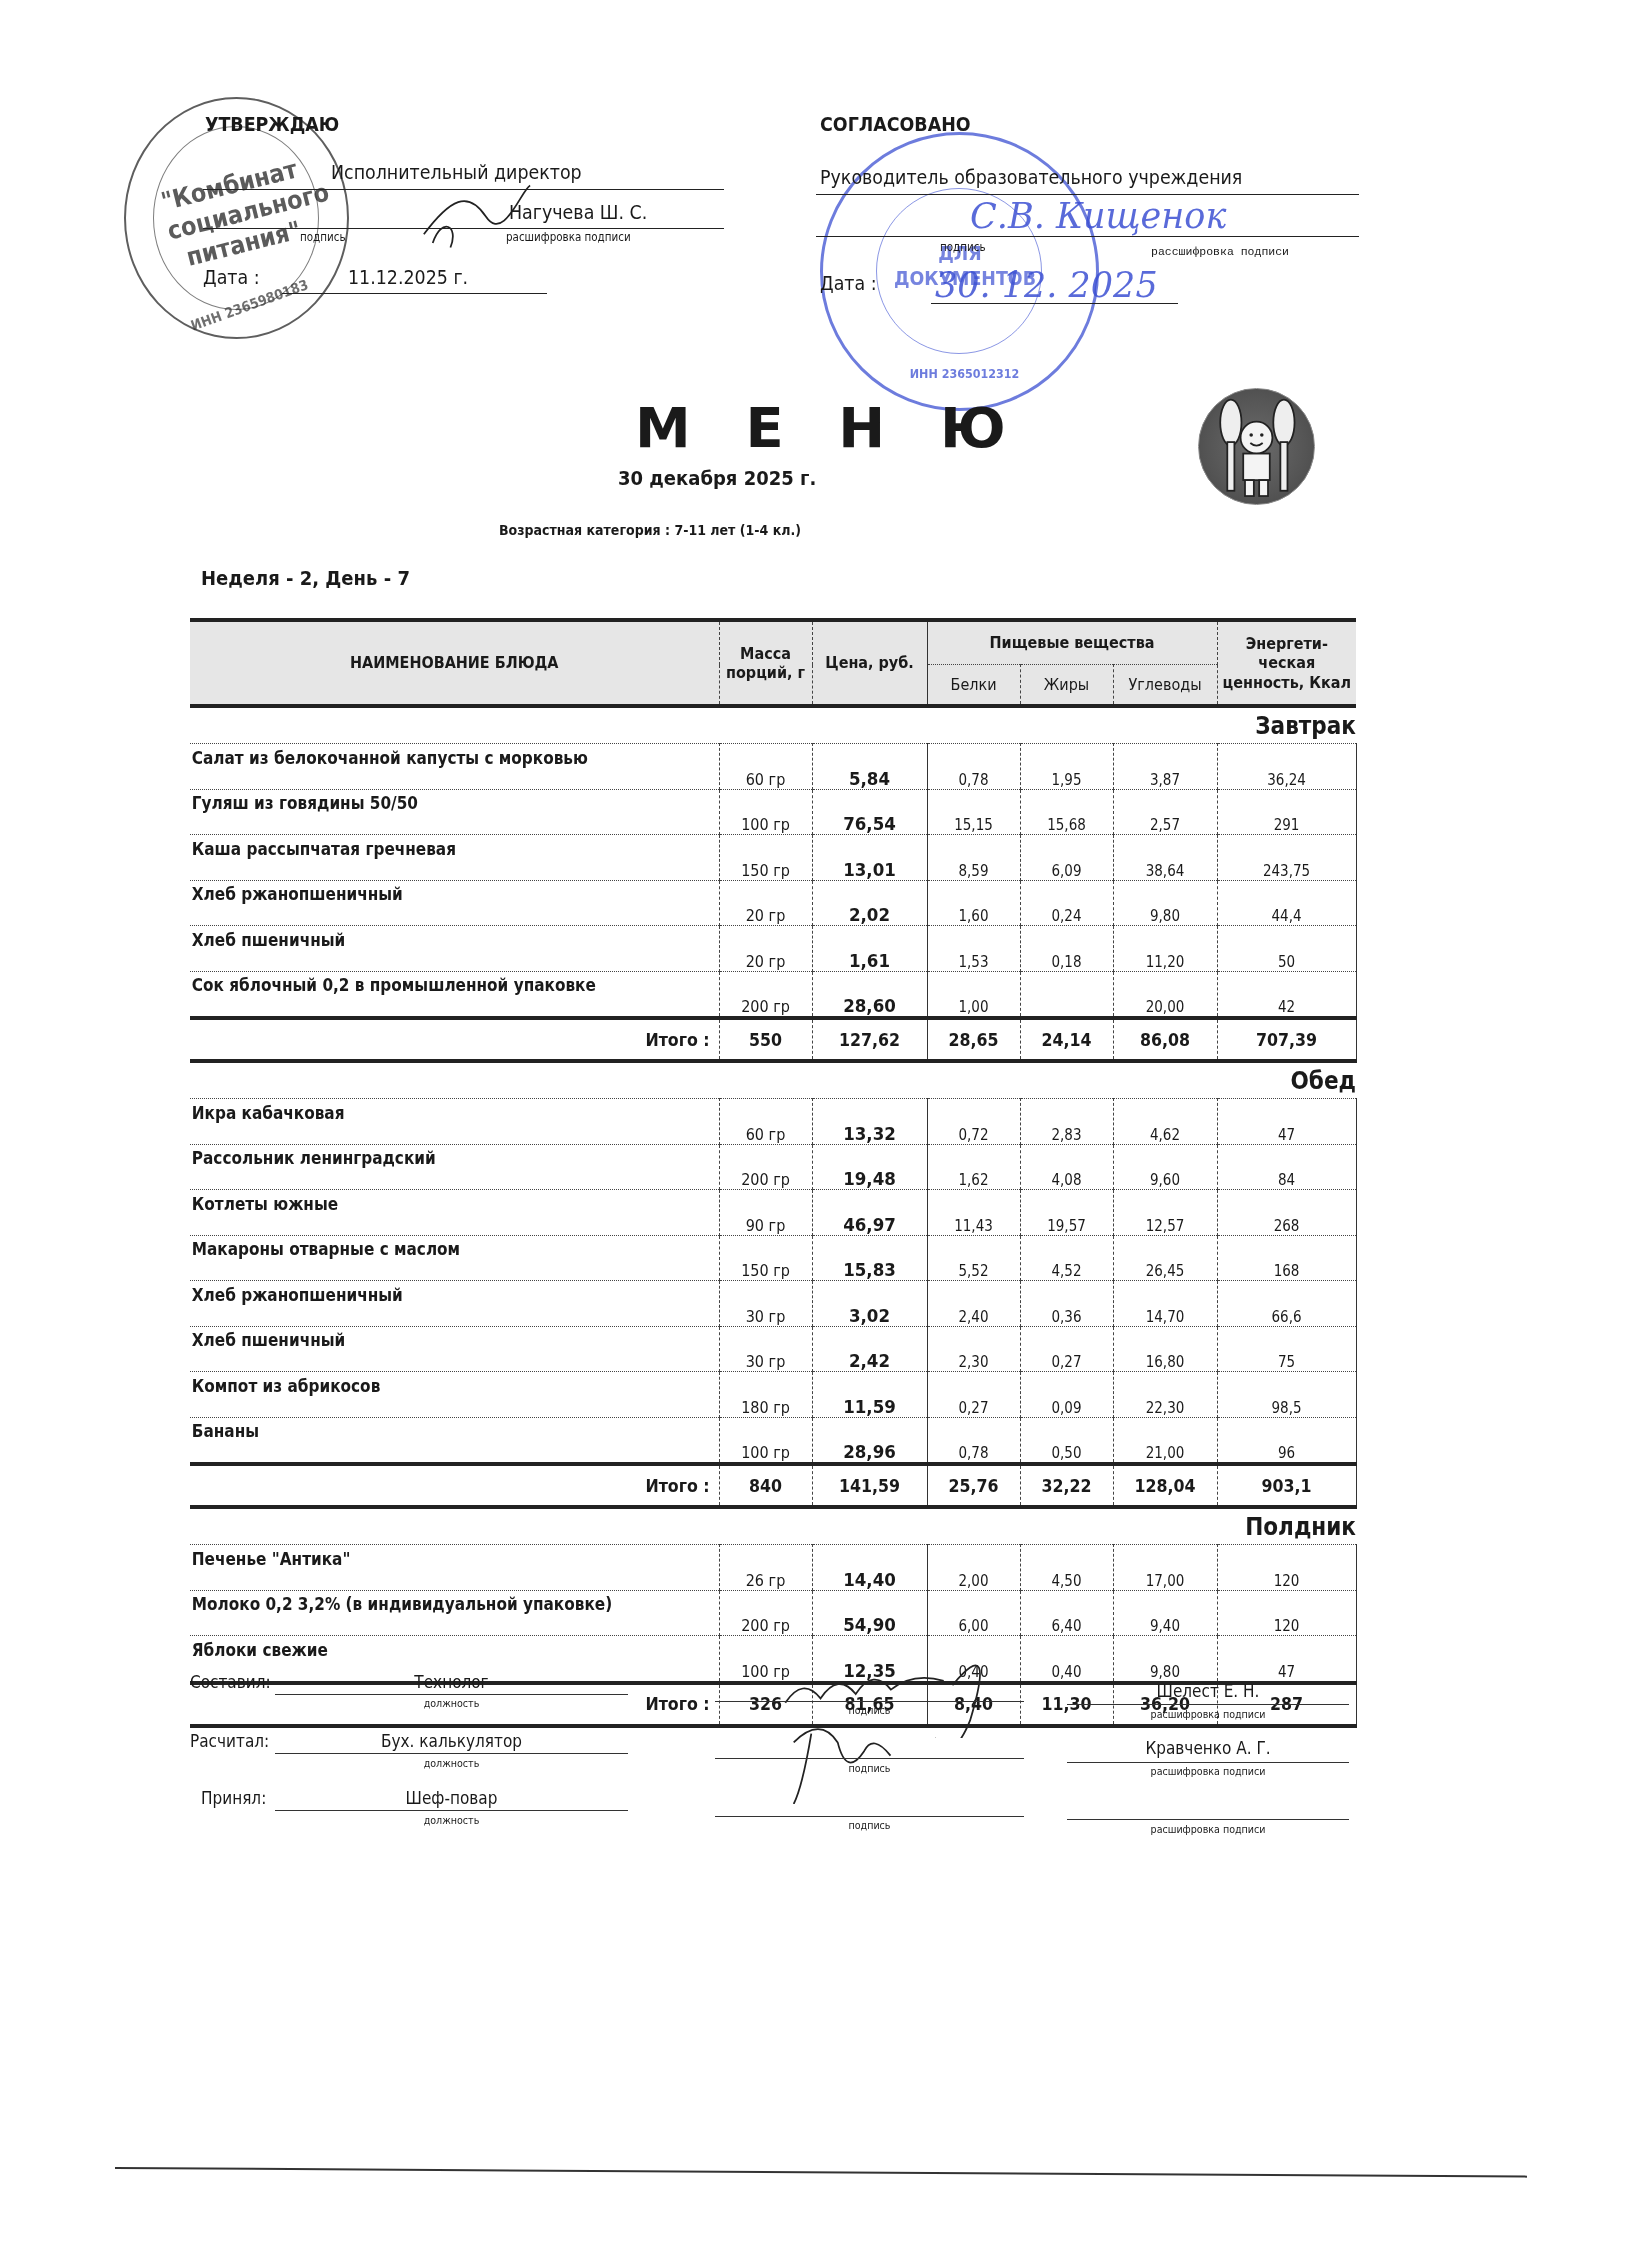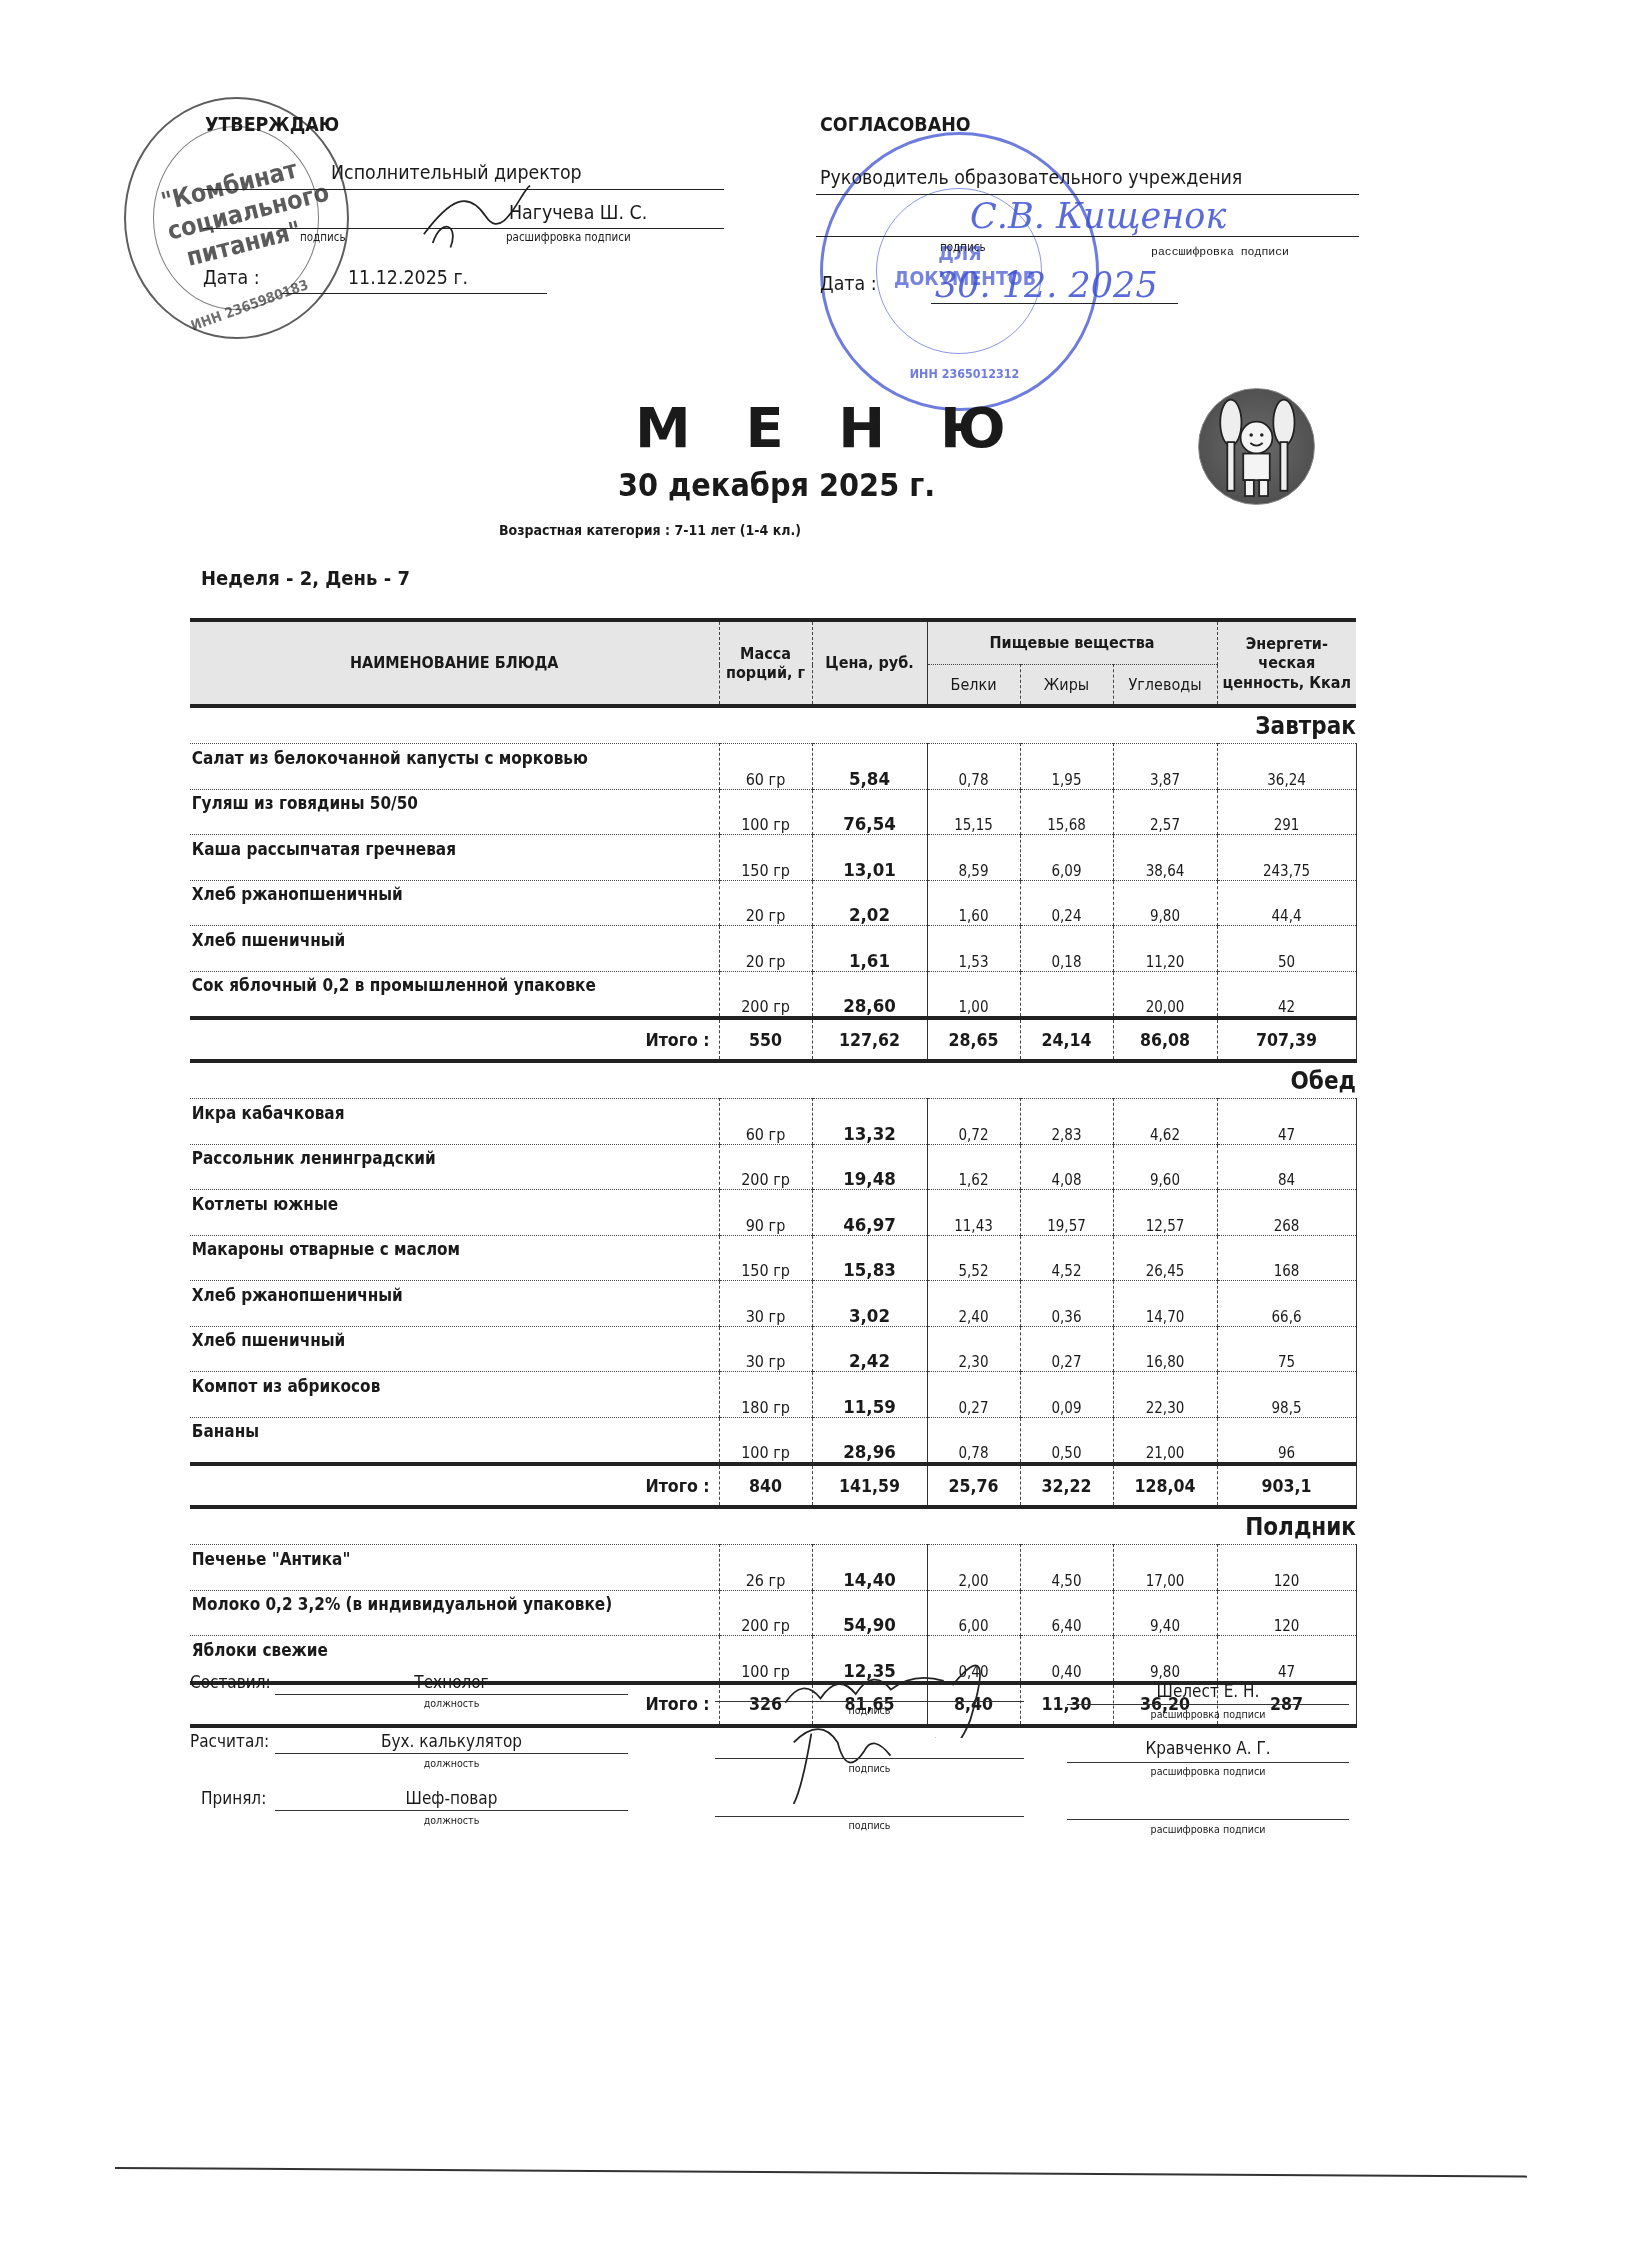--- a/index.html
+++ b/index.html
@@ -15,21 +15,21 @@
 
   
   .stamp { position: absolute; border-radius: 50%; }
   .stamp-black { border: 2.6px solid rgba(40,40,40,0.75); }
   .stamp-blue { border: 3.5px solid rgba(60,80,210,0.75); }
   .stamp-inner { position: absolute; border-radius: 50%; }
   .stamp-text { position: absolute; text-align: center; font-weight: bold; }
 
   
   .menu-title { font-family: "DejaVu Sans", sans-serif; font-weight: bold; font-size: 56px; letter-spacing: 17.6px; }
-  .menu-date { font-weight: bold; font-size: 32px; }
+  .menu-date { font-weight: bold; font-size: 20px; }
   .age-cat { font-weight: bold; font-size: 14px; }
   .week-day { font-weight: bold; font-size: 20px; }
 
   
   .logo { position: absolute; left: 1198px; top: 388px; width: 115px; height: 115px; border-radius: 50%;
           background: radial-gradient(circle, #6b6b6b 0%, #555 60%, #444 100%); border: 1.8px solid #888; }
 
   
   table.menu { position: absolute; left: 190px; top: 618px; width: 1165px; border-collapse: collapse; table-layout: fixed; }
   table.menu td, table.menu th { border-left: 1.8px dashed #444; border-right: 1.8px dashed #444; padding: 0; }

